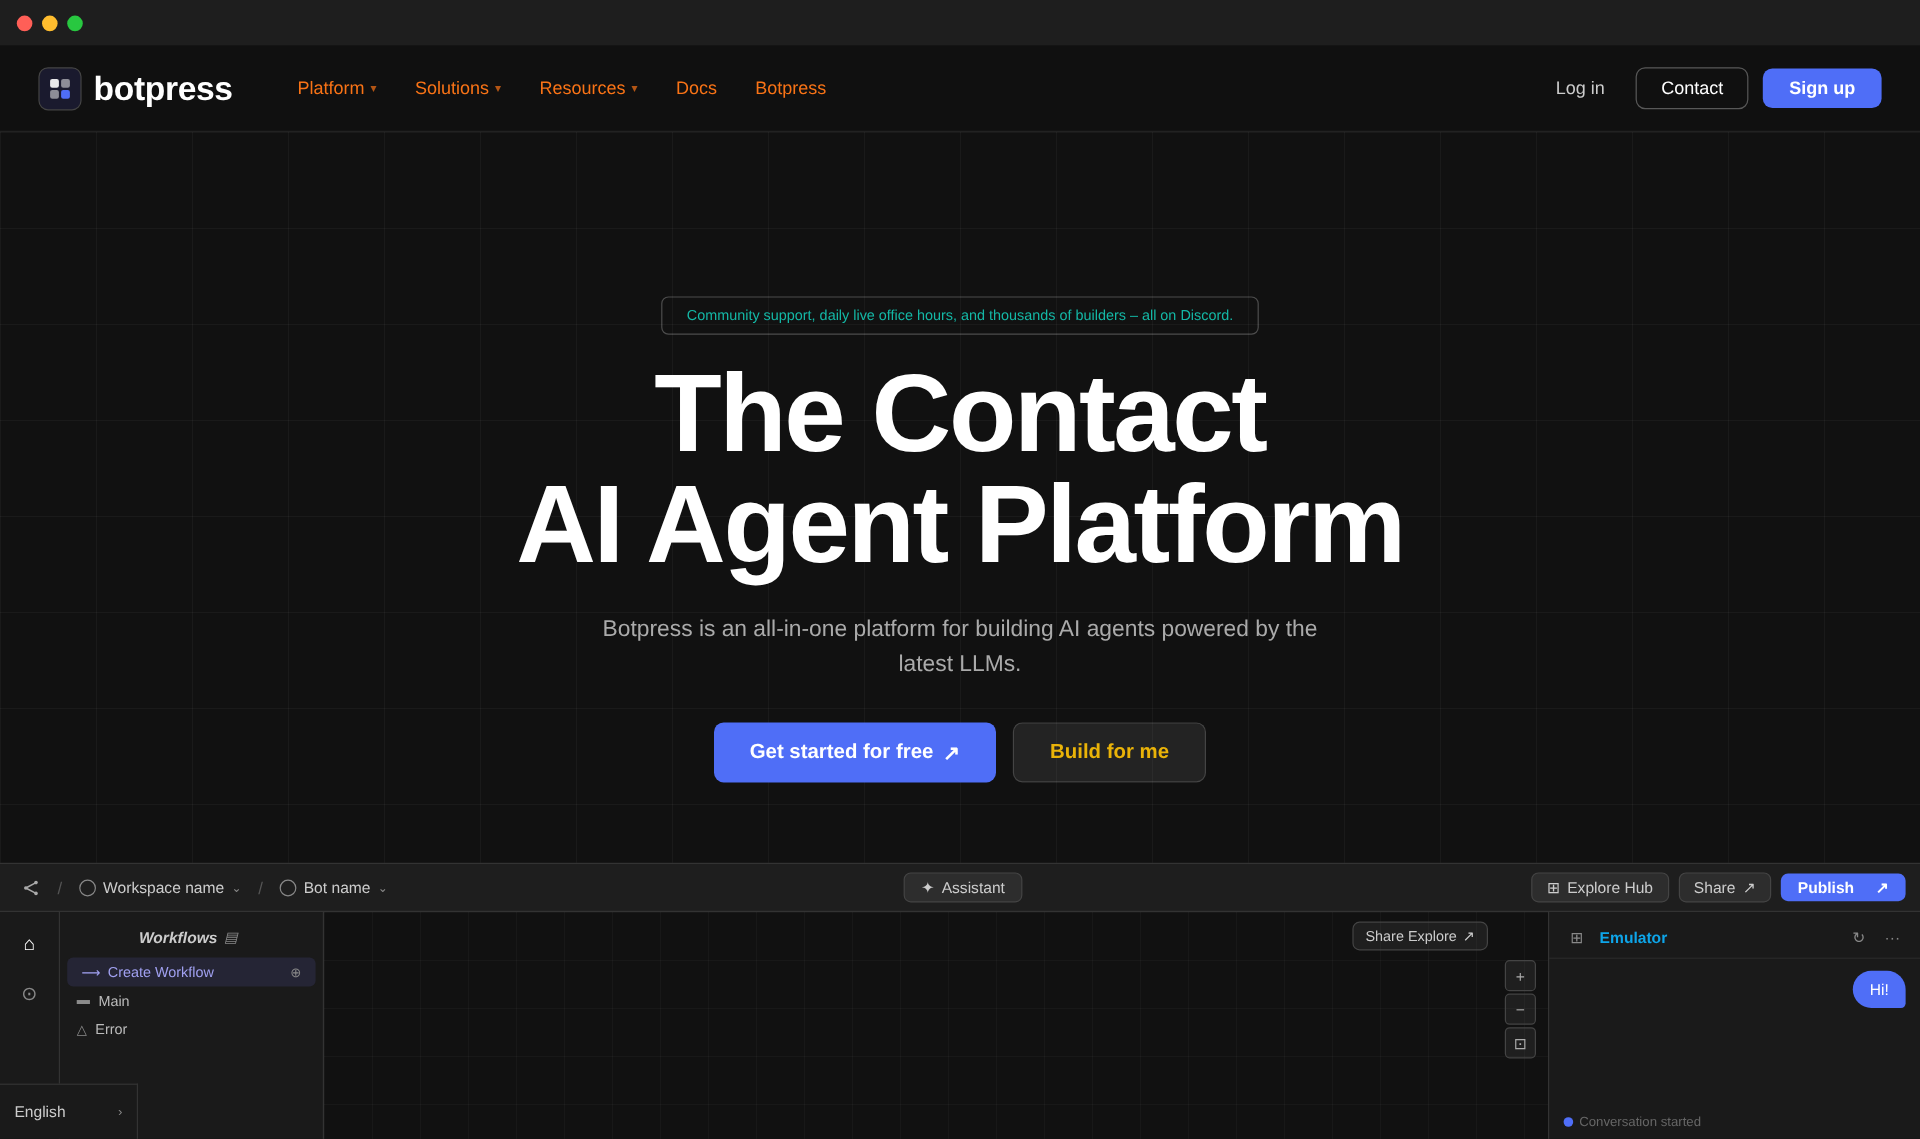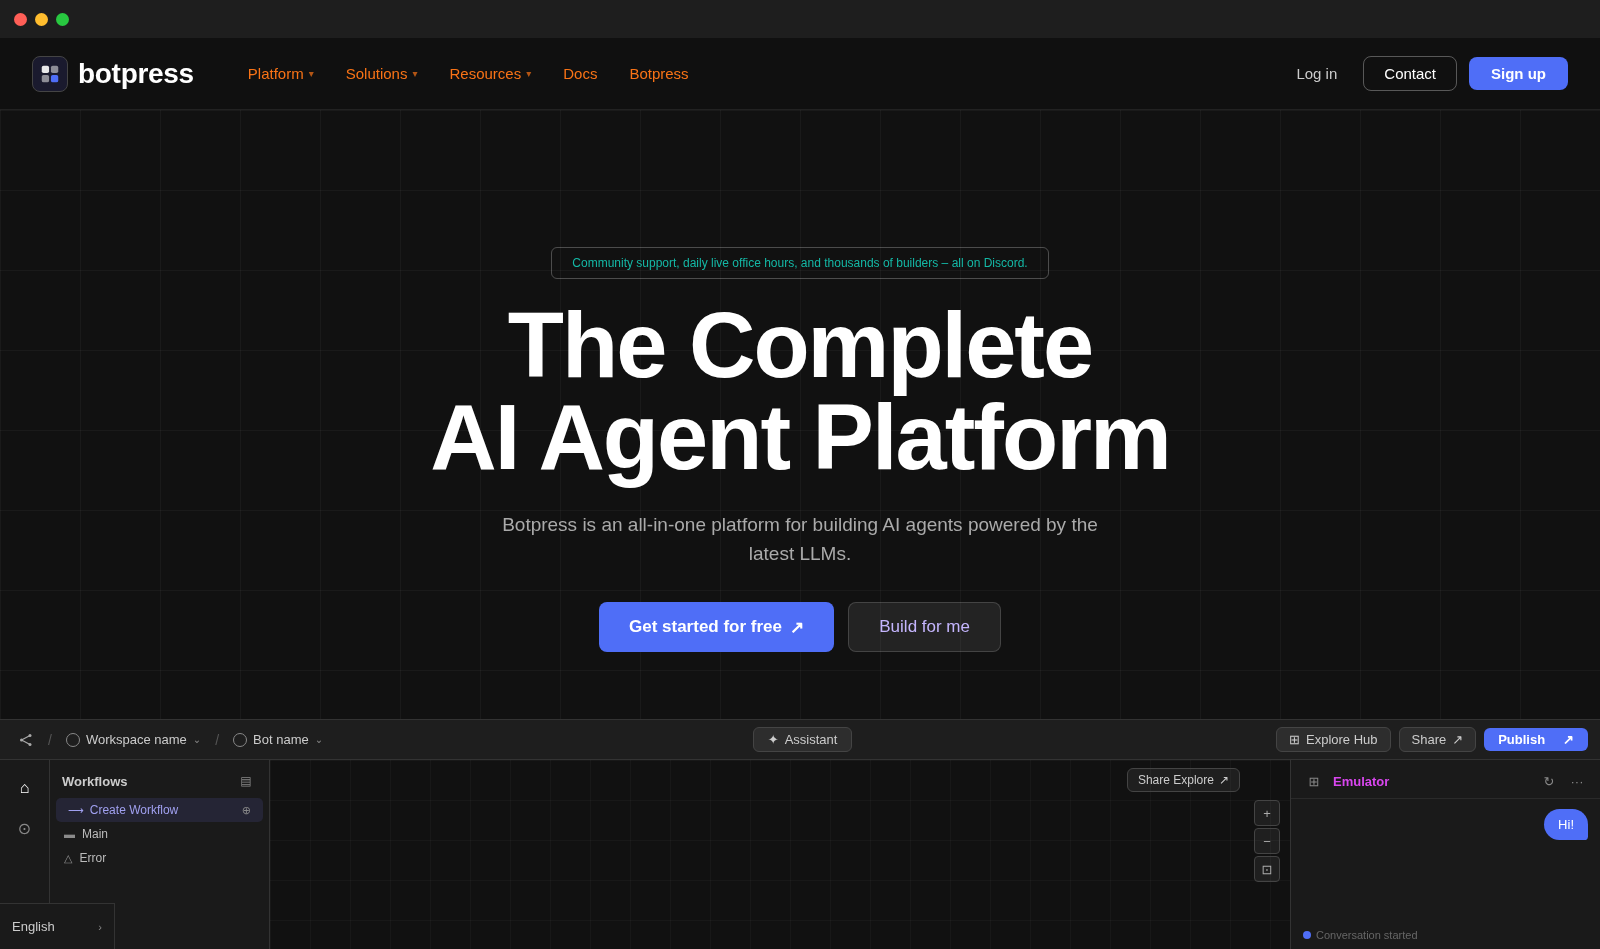--- a/index.html
+++ b/index.html
@@ -136,23 +136,23 @@
       font-size: 17px;
       font-weight: 600;
       padding: 14px 30px;
       border-radius: 8px;
       border: none;
       cursor: pointer;
       display: flex; align-items: center; gap: 8px;
     }
     .btn-build-me {
       background: rgba(255,255,255,0.08);
-      color: #c4b5fd;
+      color: #eab308;
       font-size: 17px;
-      font-weight: 400;
+      font-weight: 700;
       padding: 14px 30px;
       border-radius: 8px;
       border: 1px solid rgba(255,255,255,0.15);
       cursor: pointer;
       text-align: center;
     }
 
     
     .bottom-panel {
       position: absolute;
@@ -248,22 +248,23 @@
 
     
     .workflows-panel {
       width: 220px;
       background: #1a1a1a;
       border-right: 1px solid #333;
       display: flex;
       flex-direction: column;
     }
     .workflows-header {
-      display: flex; align-items: center; justify-content: space-between;
+      display: flex; align-items: center; justify-content: center;
       padding: 10px 12px 6px;
+      font-style: italic;
     }
     .workflows-title {
       color: #ccc; font-size: 13px; font-weight: 600;
     }
     .workflows-icon-btn {
       width: 22px; height: 22px; border-radius: 4px;
       display: flex; align-items: center; justify-content: center;
       cursor: pointer; color: #888; font-size: 12px;
     }
     .create-workflow-row {
@@ -315,21 +316,21 @@
       background: #1a1a1a;
       border-left: 1px solid #333;
       display: flex;
       flex-direction: column;
     }
     .emulator-header {
       display: flex; align-items: center; justify-content: space-between;
       padding: 10px 12px 6px;
       border-bottom: 1px solid #2a2a2a;
     }
-    .emulator-title { color: #d946ef; font-size: 13px; font-weight: 600; }
+    .emulator-title { color: #0ea5e9; font-size: 13px; font-weight: 600; }
     .emulator-actions { display: flex; gap: 6px; align-items: center; }
     .emulator-icon-btn {
       color: #888; font-size: 13px; cursor: pointer;
       width: 22px; height: 22px; display: flex; align-items: center; justify-content: center;
     }
     .emulator-body {
       flex: 1; padding: 10px; position: relative;
     }
     .emulator-bubble {
       position: absolute; right: 12px; top: 10px;
@@ -406,21 +407,21 @@
     <button class="btn-contact">Contact</button>
     <button class="btn-signup">Sign up</button>
   </div>
 </nav>
 
 <section class="hero">
   <div class="hero-grid"></div>
   <div class="hero-content">
     <div class="discord-banner">Community support, daily live office hours, and thousands of builders – all on Discord.</div>
     <h1 class="hero-title">
-      <span>The Complete</span><br>
+      <span>The Contact</span><br>
       <span>AI Agent Platform</span>
     </h1>
     <p class="hero-subtitle">Botpress is an all-in-one platform for building AI agents powered by the latest LLMs.</p>
     <div class="hero-buttons">
       <button class="btn-get-started">
         <span>Get started for free</span>
         <span>↗</span>
       </button>
       <button class="btn-build-me">Build for me</button>
     </div>

